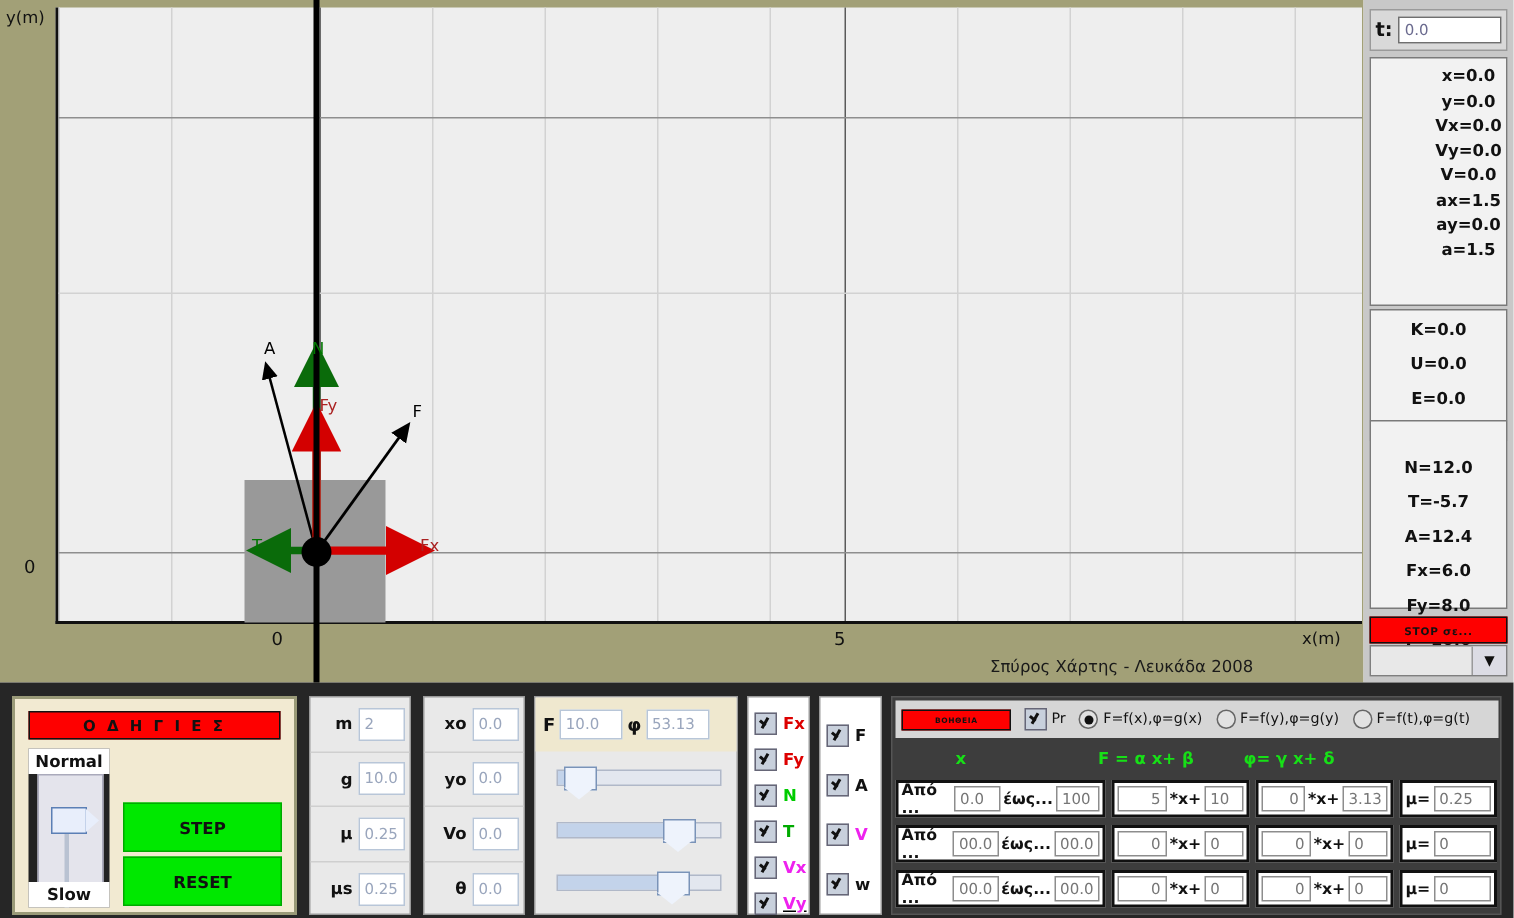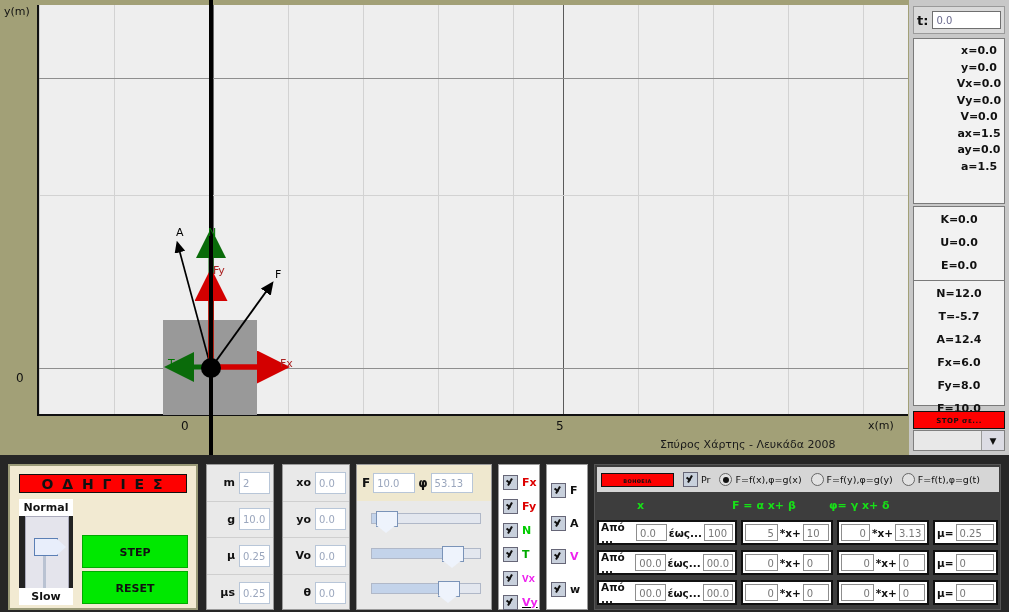--- a/index.html
+++ b/index.html
@@ -53,21 +53,21 @@
              display:flex;align-items:center;justify-content:center;font-size:9px;color:#111;}
 
   
   .bottom{position:absolute;left:0;top:455px;width:1009px;height:157px;background:#262626;}
 
   .pane{position:absolute;background:#e9e9e9;border:1px solid #9a9a9a;box-sizing:border-box;}
 
   
   .p-instr{left:8px;top:9px;width:190px;height:146px;background:#f2ead2;border:2px solid #9a9a78;}
   .odigies{position:absolute;left:9px;top:8px;width:168px;height:19px;background:#fe0000;
-           border:1px solid #111;box-sizing:border-box;color:#111;font-size:14px;font-weight:bold;
+           border:1px solid #111;box-sizing:border-box;color:#111;font-size:10px;font-weight:bold;
            text-align:center;line-height:19px;letter-spacing:2px;}
   .spd{position:absolute;left:9px;top:33px;width:54px;height:106px;background:#222;}
   .spd-top{position:absolute;left:0;top:0;width:54px;height:17px;background:#fff;color:#111;
            font-size:11px;font-weight:bold;text-align:center;line-height:17px;}
   .spd-bot{position:absolute;left:0;bottom:0;width:54px;height:17px;background:#fff;color:#111;
            font-size:11px;font-weight:bold;text-align:center;line-height:17px;}
   .spd-track{position:absolute;left:6px;top:17px;width:42px;height:72px;background:#e4e4ec;border:1px solid #aab;}
   .spd-knob{position:absolute;left:8px;top:21px;width:22px;height:16px;background:#e8eefb;border:1px solid #5b7fb5;}
   .spd-knob:after{content:"";position:absolute;right:-9px;top:0;border-top:8px solid transparent;
                   border-bottom:8px solid transparent;border-left:9px solid #e8eefb;}
@@ -219,21 +219,21 @@
       <div class="rline">ay=0.0</div>
       <div class="rline">a=1.5</div>
     </div>
 
     <div class="rbox nrg" style="padding-top:1px">
       <div class="rline">K=0.0</div>
       <div class="rline">U=0.0</div>
       <div class="rline">E=0.0</div>
     </div>
 
-    <div class="rbox frc" style="padding-top:1px">
+    <div class="rbox frc" style="padding-top:19px">
       <div class="rline">N=12.0</div>
       <div class="rline">T=-5.7</div>
       <div class="rline">A=12.4</div>
       <div class="rline">Fx=6.0</div>
       <div class="rline">Fy=8.0</div>
       <div class="rline">F=10.0</div>
     </div>
 
     <div class="stopbtn">STOP σε...</div>
     <div class="combo">
@@ -329,21 +329,21 @@
         <div class="cbrow" style="position: absolute; top: 58px; left: 0px;">
           <div class="cbx"></div>
           <div class="cblab" style="color: rgb(0, 204, 0);">N</div>
         </div>
         <div class="cbrow" style="position: absolute; top: 82px; left: 0px;">
           <div class="cbx"></div>
           <div class="cblab" style="color: rgb(0, 170, 0);">T</div>
         </div>
         <div class="cbrow" style="position: absolute; top: 106px; left: 0px;">
           <div class="cbx"></div>
-          <div class="cblab" style="color: rgb(238, 34, 238); font-family: Liberation Mono, monospace;">Vx</div>
+          <div class="cblab" style="color: rgb(238, 34, 238);">Vx</div>
         </div>
         <div class="cbrow" style="position: absolute; top: 130px; left: 0px; text-decoration: underline;">
           <div class="cbx"></div>
           <div class="cblab" style="color: rgb(238, 34, 238);">Vy</div>
         </div>
       </div>
     <div class="pane p-cb2" id="cb2">
         <div class="cbrow" style="position: absolute; top: 18px; left: 0px;">
           <div class="cbx"></div>
           <div class="cblab" style="color: rgb(17, 17, 17);">F</div>

